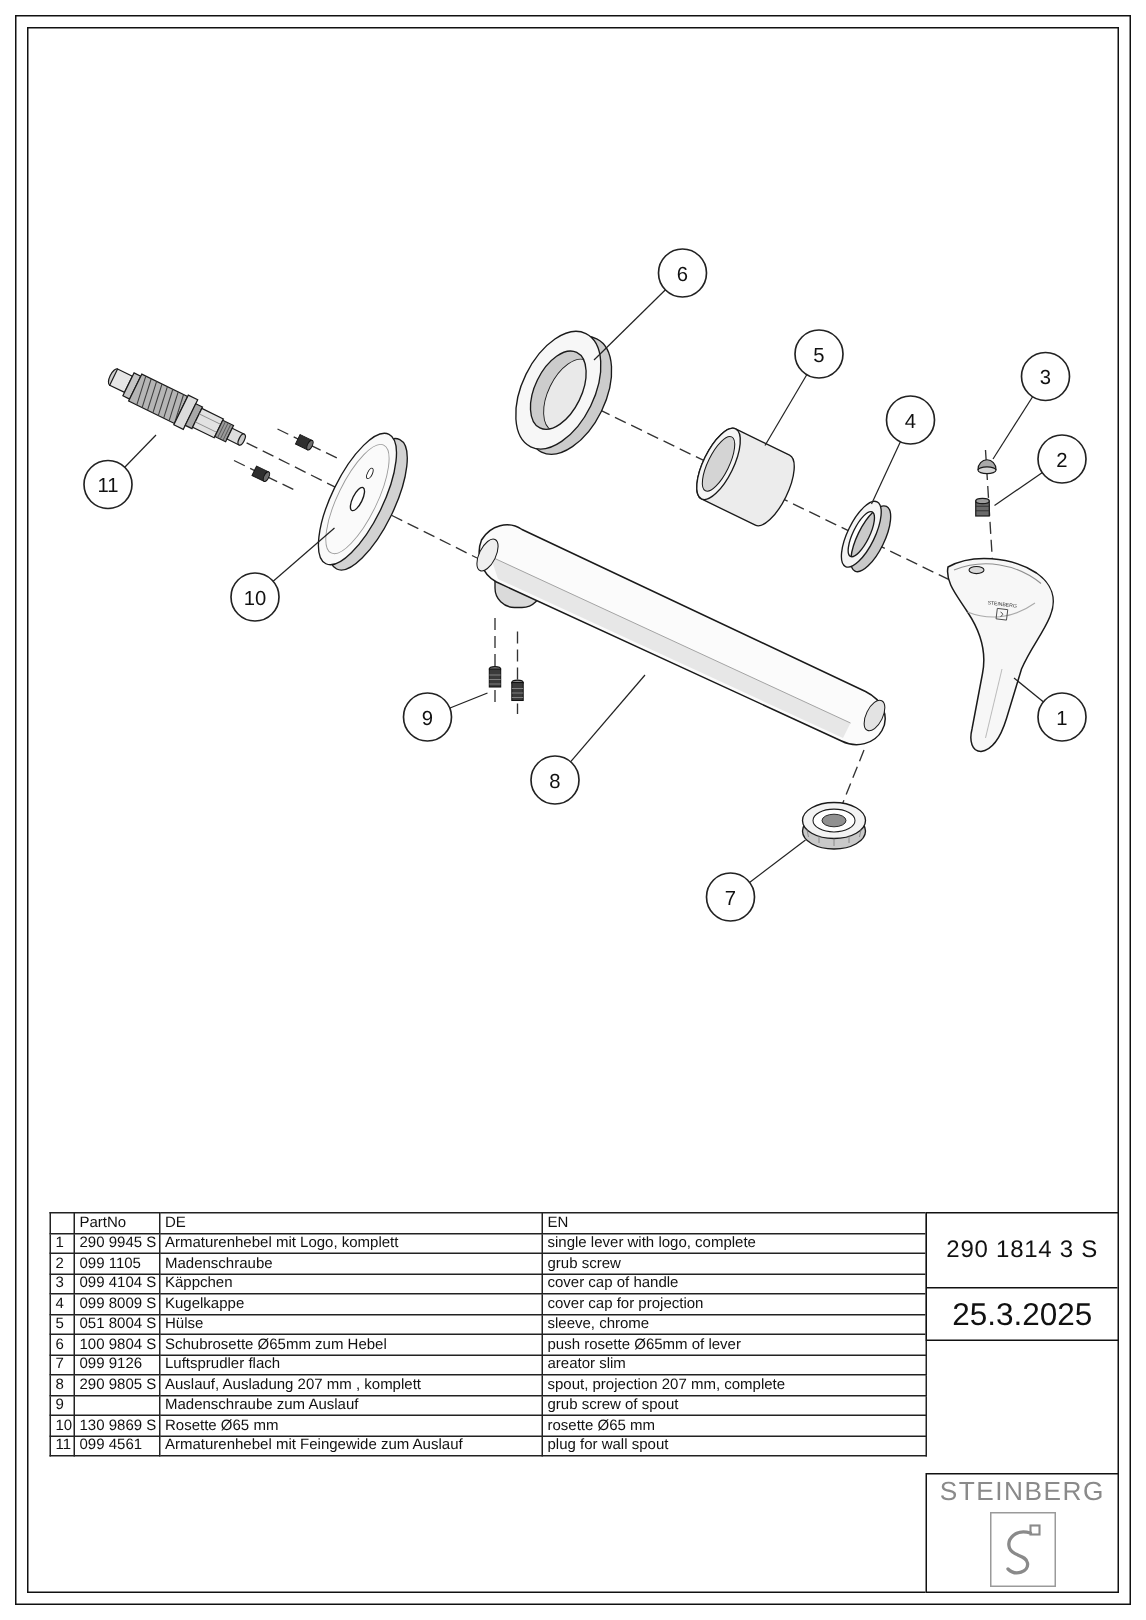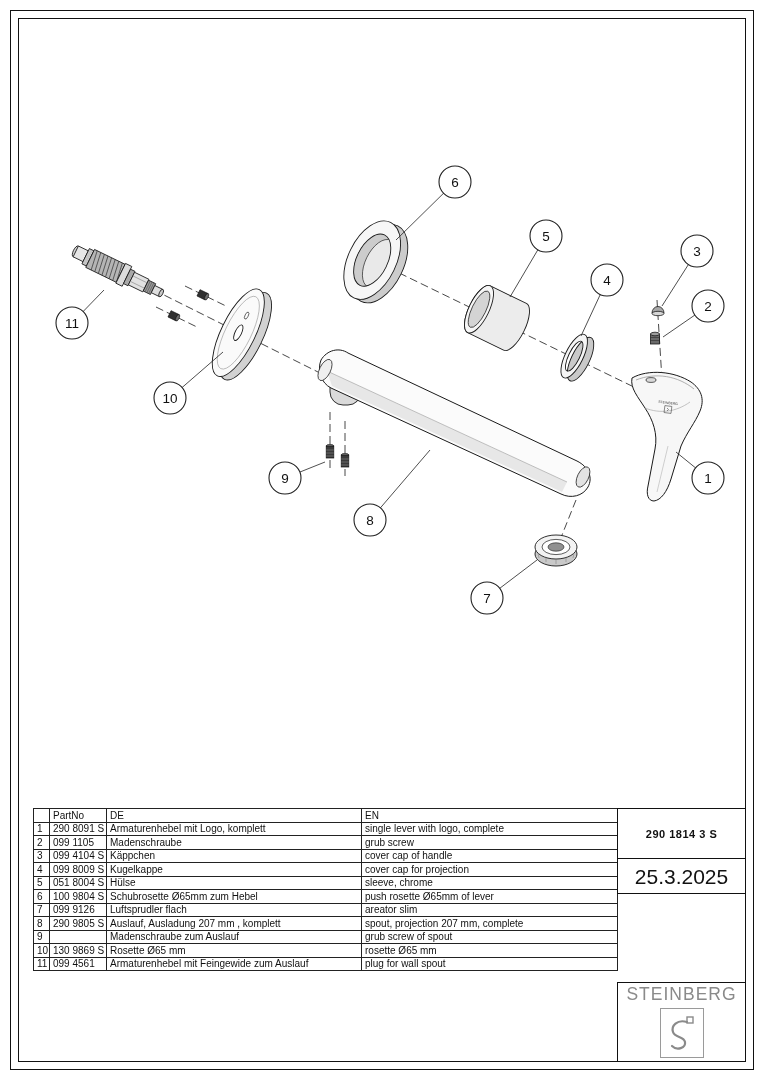--- a/index.html
+++ b/index.html
@@ -22,21 +22,21 @@
   table.parts td {
     border:0.8px solid #222; padding:0.5px 3px; height:11.3px;
     white-space:nowrap; overflow:hidden;
   }
   .titleblock {
     position:absolute; left:617px; top:808px; width:129px; height:86px;
     border:1px solid #111; background:#fff;
   }
   .titleblock .num {
     height:49px; display:flex; align-items:center; justify-content:center;
-    font-size:11px; letter-spacing:0.5px;font-weight:bold;
+    font-size:16px; letter-spacing:0.5px;
   }
   .titleblock .date {
     height:36px; border-top:1px solid #111;
     display:flex; align-items:center; justify-content:center; font-size:21px;
   }
   .brandblock {
     position:absolute; left:617px; top:982px; width:129px; height:80px;
     border:1px solid #111; text-align:center; background:#fff;
   }
   .brandblock .name {
@@ -260,21 +260,21 @@
     </colgroup>
     <tbody>
       <tr>
         <td></td>
         <td>PartNo</td>
         <td>DE</td>
         <td>EN</td>
       </tr>
       <tr>
         <td>1</td>
-        <td>290 8091 S</td>
+        <td>290 9945 S</td>
         <td>Armaturenhebel mit Logo, komplett</td>
         <td>single lever with logo, complete</td>
       </tr>
       <tr>
         <td>2</td>
         <td>099 1105</td>
         <td>Madenschraube</td>
         <td>grub screw</td>
       </tr>
       <tr>

